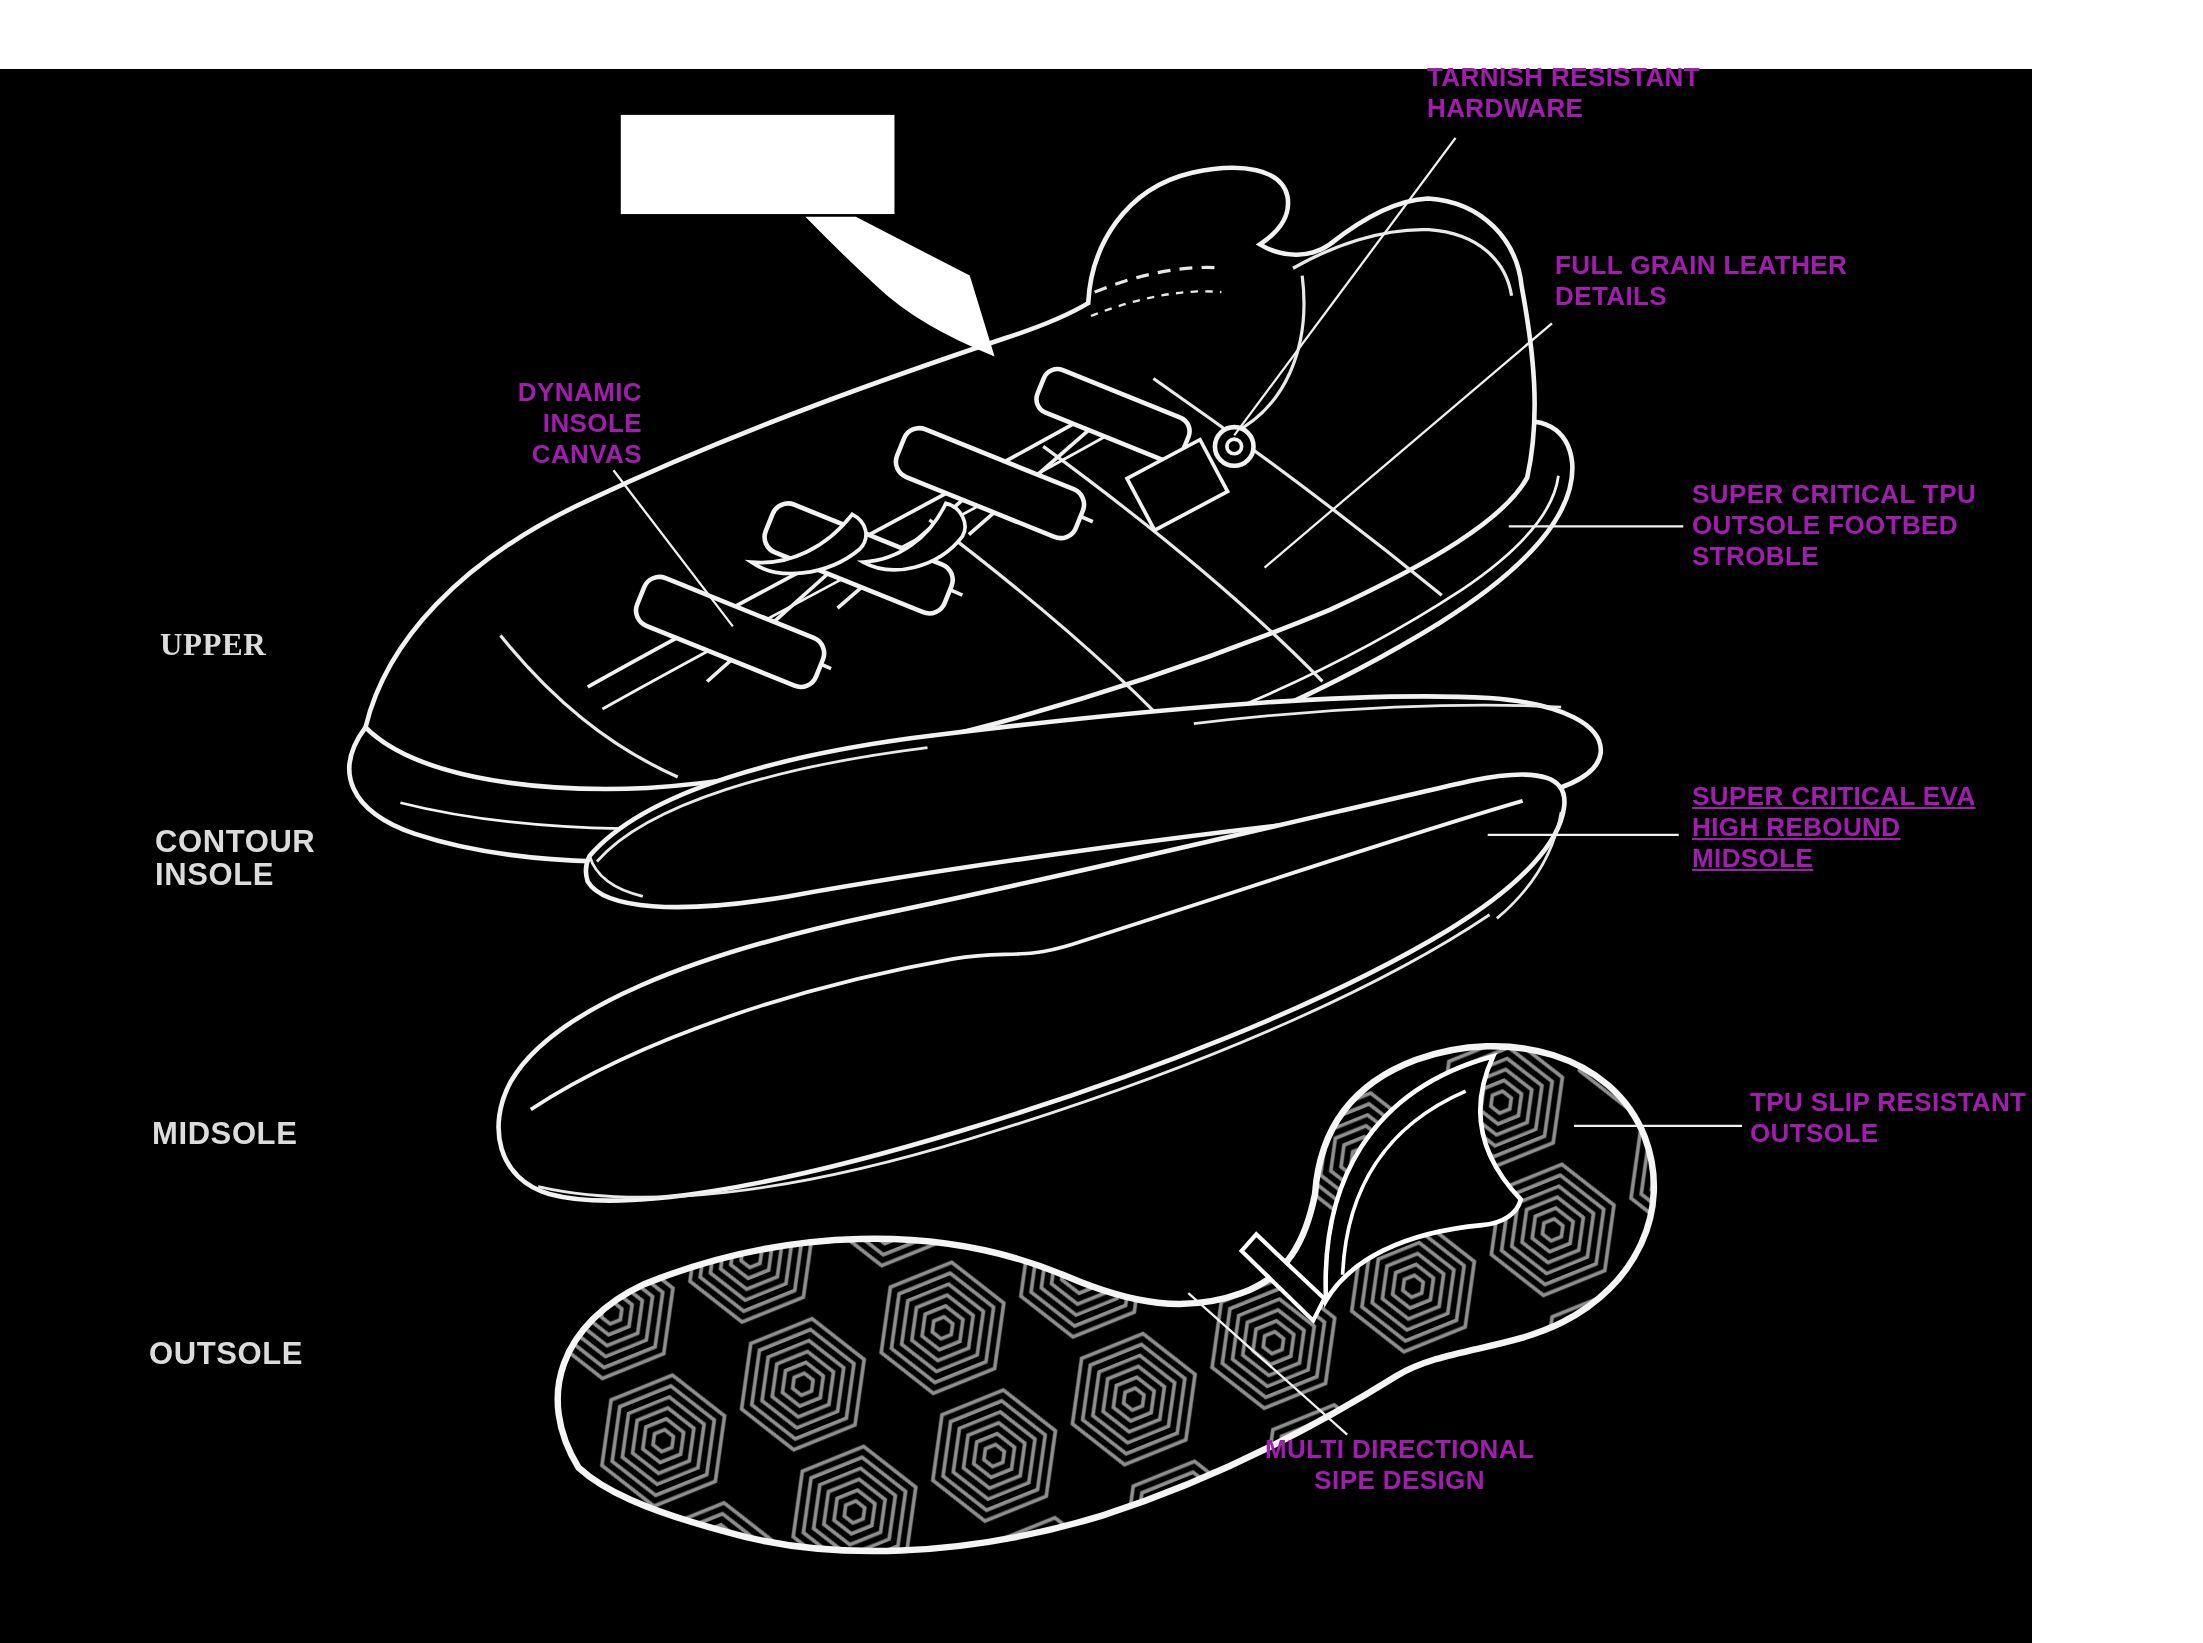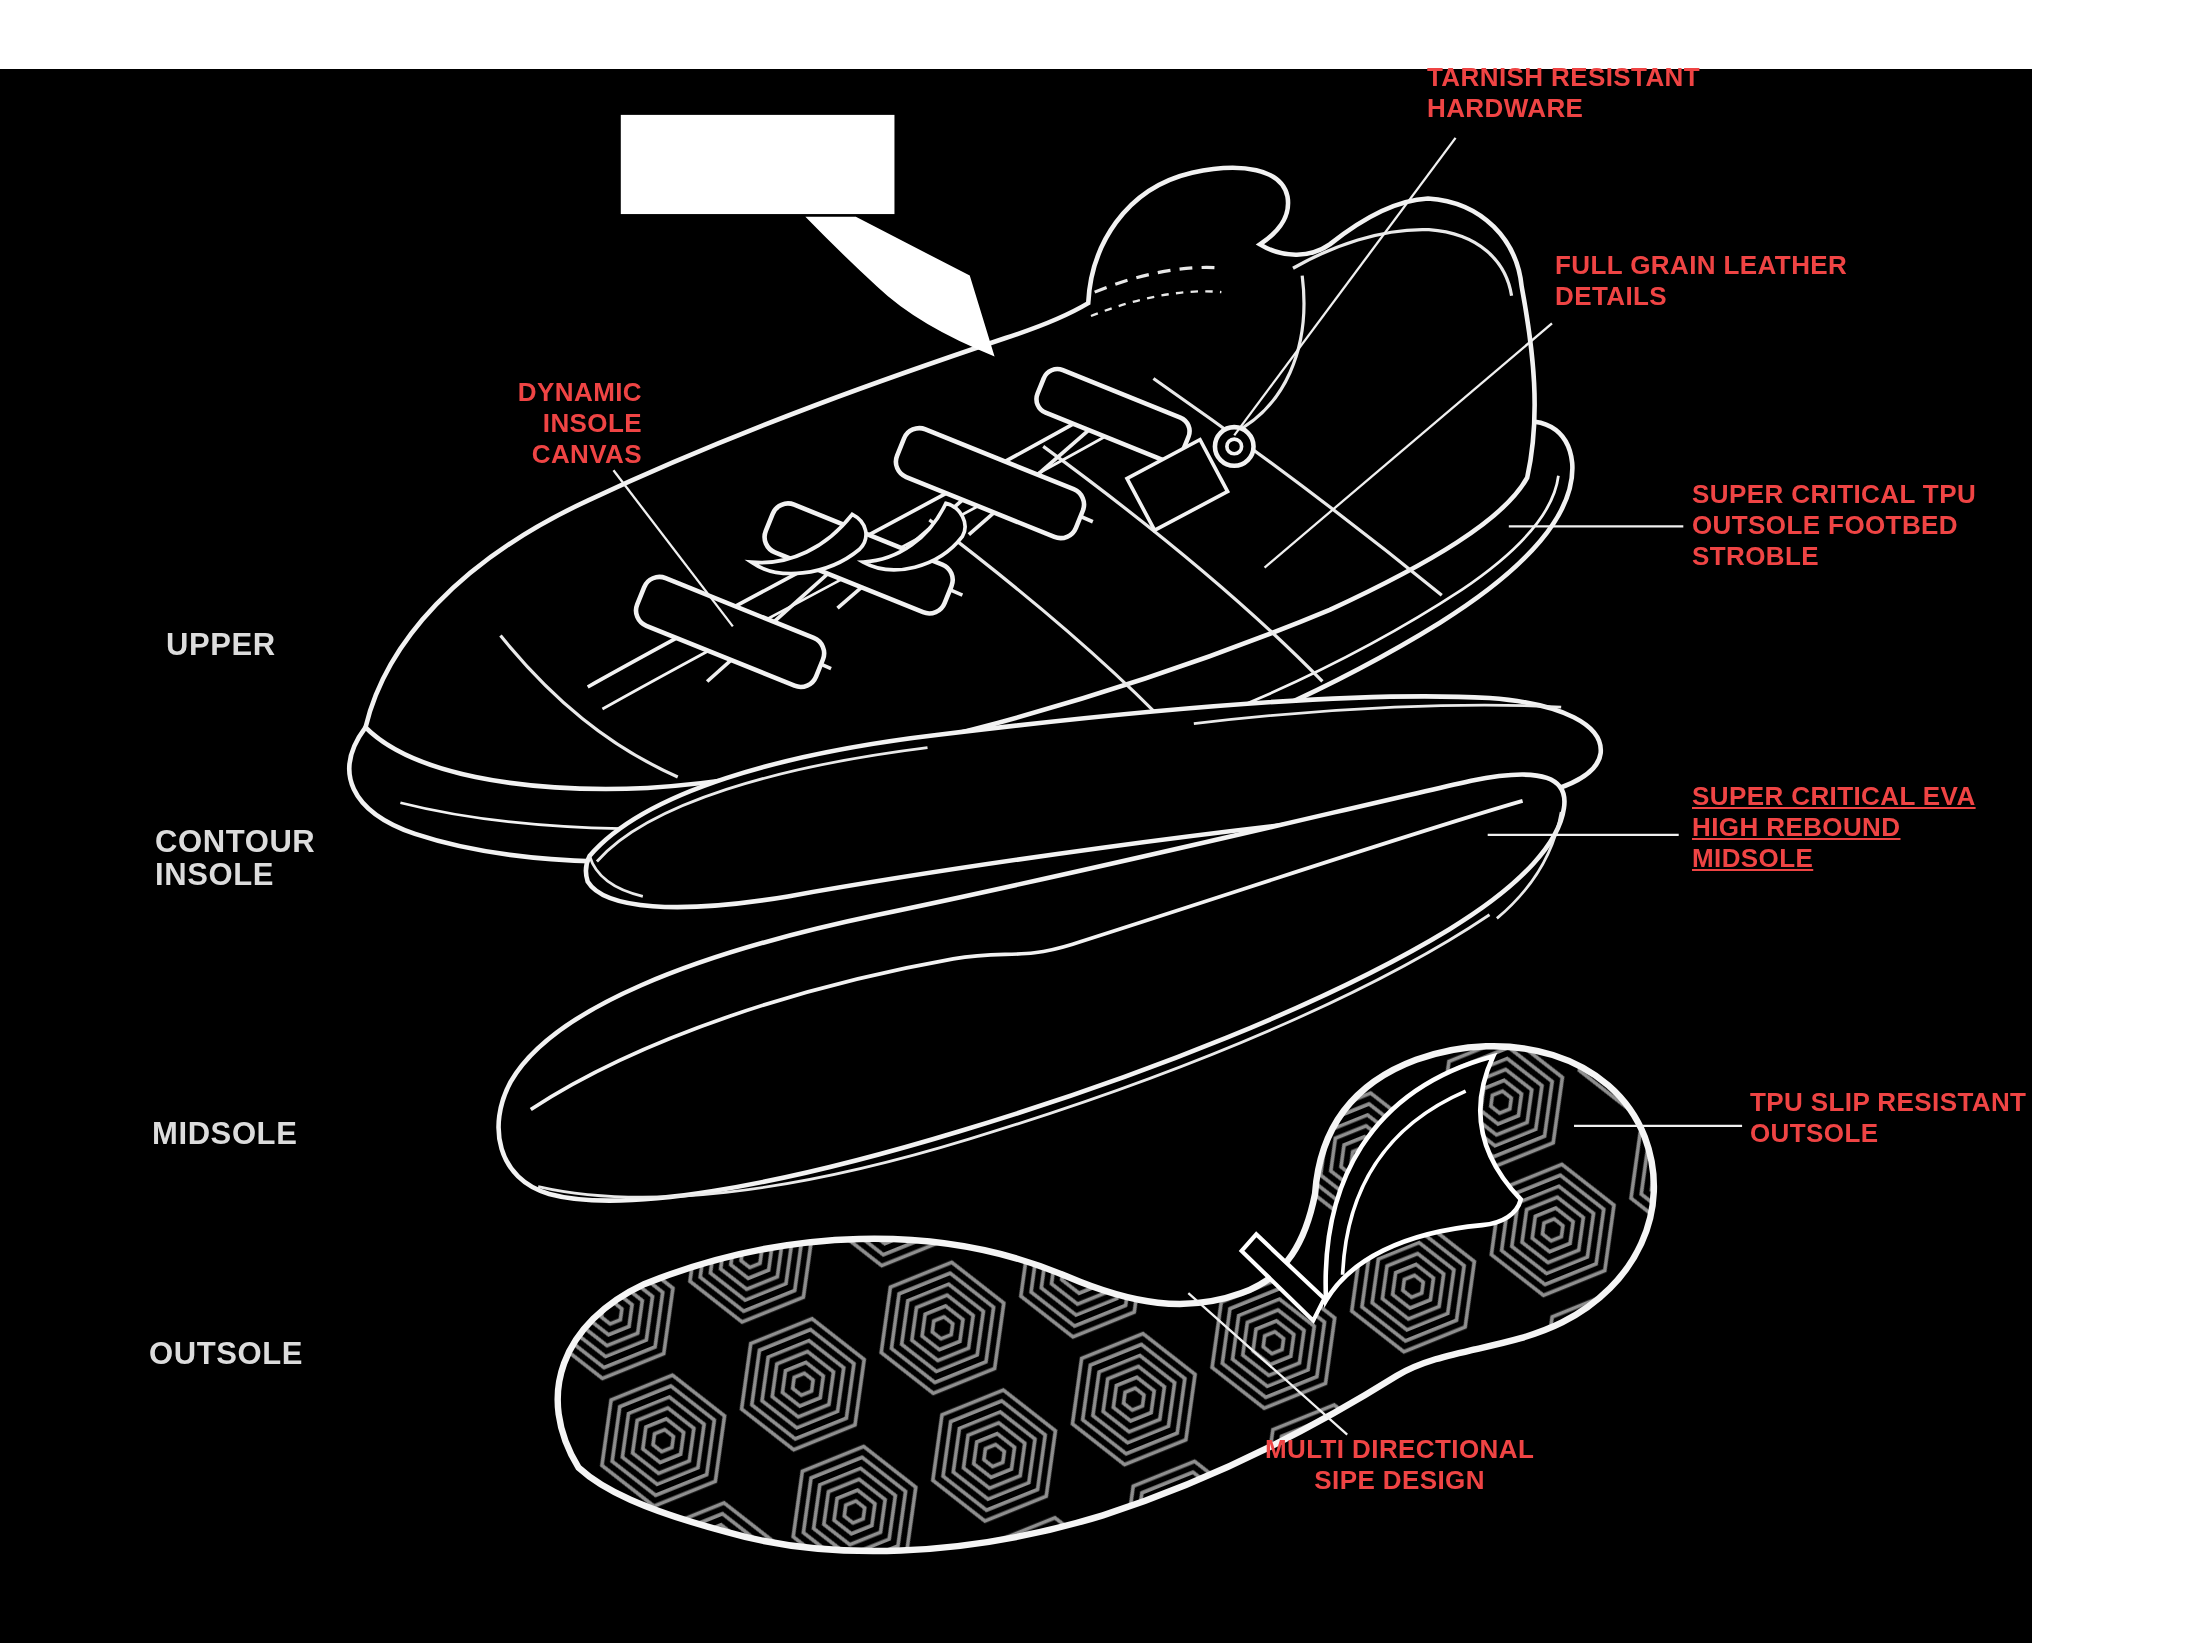--- a/index.html
+++ b/index.html
@@ -11,24 +11,24 @@
   #canvas{
     position:absolute;left:0;top:69px;width:2032px;height:1575px;
     background:#000000;
   }
   svg.diagram{position:absolute;left:0;top:0;width:2204px;height:1644px;}
   .label{
     position:absolute;color:#dcdcdc;font-weight:bold;
     letter-spacing:0.6px;white-space:nowrap;
   }
   .layer-label{font-size:31px;line-height:33px;}
-  .callout{font-size:26px;line-height:31px;letter-spacing:0.4px;color:#ef4444;}
+  .callout{font-size:26px;line-height:31px;letter-spacing:0.4px;color:#a21caf;}
   .align-right{text-align:right;}
   
-  #lbl-upper{left:166px;top:628px;}
+  #lbl-upper{left:160px;top:628px;font-family:Liberation Serif, serif;}
   #lbl-contour{left:155px;top:825px;}
   #lbl-midsole{left:152px;top:1117px;}
   #lbl-outsole{left:149px;top:1337px;}
   #co-tarnish{left:1427px;top:62px;}
   #co-fullgrain{left:1555px;top:250px;}
   #co-dynamic{left:367px;top:377px;width:275px;}
   #co-tpufootbed{left:1692px;top:479px;}
   #co-eva{left:1692px;top:781px;text-decoration:underline;}
   #co-tpuoutsole{left:1750px;top:1087px;}
   #co-sipe{left:1265px;top:1434px;text-align:center;}

